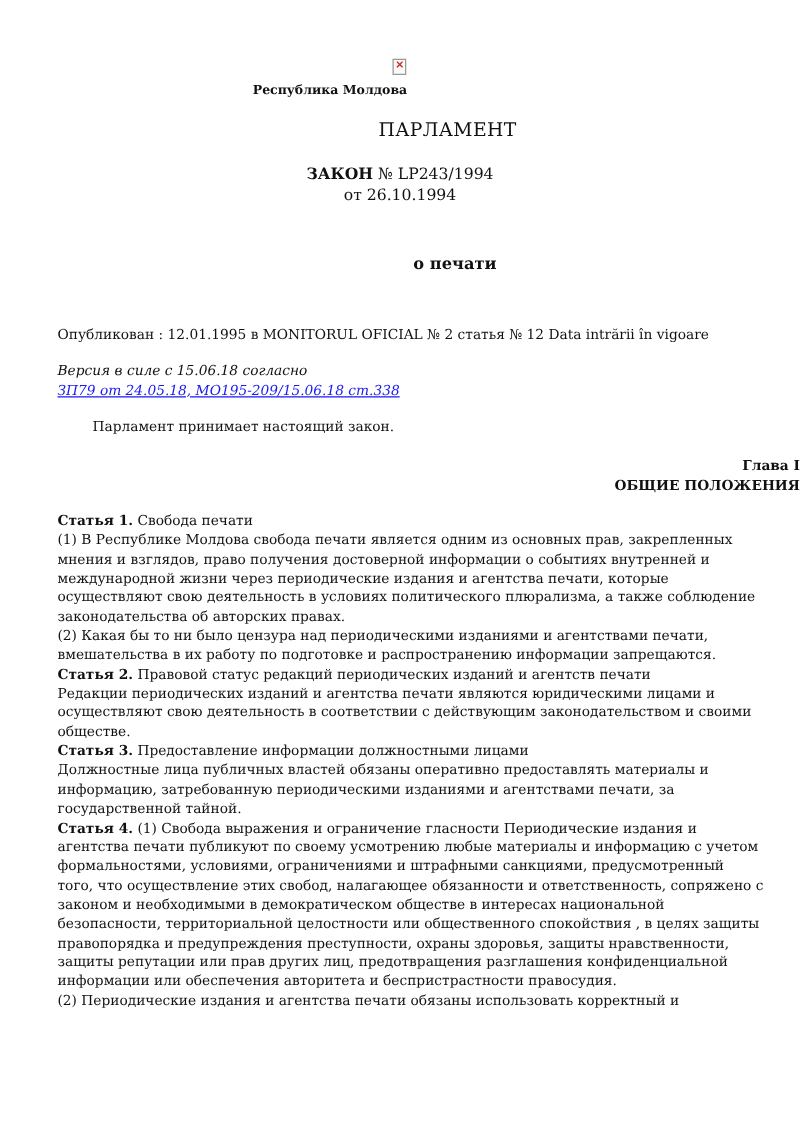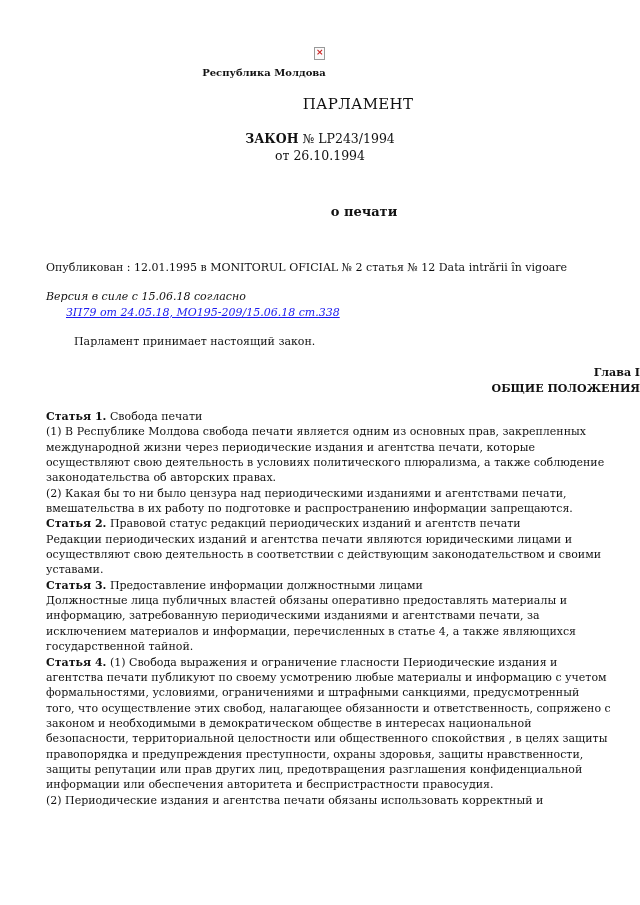--- a/index.html
+++ b/index.html
@@ -10,21 +10,21 @@
   .img-ph span { position:absolute; left:1px; top:-1px; font-size:9px; color:#cc2222;
                  font-family:"DejaVu Sans",sans-serif; font-weight:bold; }
   .republic { position:absolute; left:0; width:528px; top:67px; font-size:10px; font-weight:bold; text-align:center; }
   .parliament { position:absolute; left:0; width:640px; top:95px; font-size:15px; text-align:center; letter-spacing:0.3px;margin-left:38px; }
   .law-no { position:absolute; left:0; width:640px; top:131px; font-size:12.5px; text-align:center; }
   .law-no b { font-weight:bold; }
   .law-date { position:absolute; left:0; width:640px; top:148px; font-size:12.5px; text-align:center; }
   .law-title { position:absolute; left:0; width:640px; top:204px; font-size:13px; font-weight:bold; text-align:center;padding-left:44px; }
   .published { position:absolute; left:46px; top:261px; font-size:11px; }
   .version { position:absolute; left:46px; top:289px; font-size:11px; font-style:italic; line-height:15.5px; }
-  .version a { color:#1a1aee; text-decoration:underline;margin-left:20px; }
+  .version a { color:#1a1aee; text-decoration:underline; }
   .adopts { position:absolute; left:46px; top:335px; font-size:11px;margin-left:28px; }
   .chapter { position:absolute; left:0; width:640px; top:365px; font-size:11px; font-weight:bold; text-align:right; line-height:15.5px; }
   .body-text { position:absolute; left:46px; top:409px; width:560px; font-size:11px; line-height:15.35px; }
   .body-text div { white-space:nowrap; }
   .body-text b { font-weight:bold; }
 </style>
 </head>
 <body>
 
 <div>
@@ -52,35 +52,35 @@
 
   <div class="chapter">
     <div>Глава I</div>
     <div>ОБЩИЕ ПОЛОЖЕНИЯ</div>
   </div>
 
   <div class="body-text">
 
     <div><b>Статья 1.</b><span> Свобода печати</span></div>
     <div>(1) В Республике Молдова свобода печати является одним из основных прав, закрепленных</div>
+    <div>мнения и взглядов, право получения достоверной информации о событиях внутренней и</div>
     <div>международной жизни через периодические издания и агентства печати, которые</div>
     <div>осуществляют свою деятельность в условиях политического плюрализма, а также соблюдение</div>
     <div>законодательства об авторских правах.</div>
     <div>(2) Какая бы то ни было цензура над периодическими изданиями и агентствами печати,</div>
     <div>вмешательства в их работу по подготовке и распространению информации запрещаются.</div>
 
     <div><b>Статья 2.</b><span> Правовой статус редакций периодических изданий и агентств печати</span></div>
     <div>Редакции периодических изданий и агентства печати являются юридическими лицами и</div>
     <div>осуществляют свою деятельность в соответствии с действующим законодательством и своими</div>
-    <div>уставами.</div>
+    <div>обществе.</div>
 
     <div><b>Статья 3.</b><span> Предоставление информации должностными лицами</span></div>
     <div>Должностные лица публичных властей обязаны оперативно предоставлять материалы и</div>
     <div>информацию, затребованную периодическими изданиями и агентствами печати, за</div>
-    <div>исключением материалов и информации, перечисленных в статье 4, а также являющихся</div>
     <div>государственной тайной.</div>
 
     <div><b>Статья 4.</b><span> (1) Свобода выражения и ограничение гласности Периодические издания и</span></div>
     <div>агентства печати публикуют по своему усмотрению любые материалы и информацию с учетом</div>
     <div>формальностями, условиями, ограничениями и штрафными санкциями, предусмотренный</div>
     <div>того, что осуществление этих свобод, налагающее обязанности и ответственность, сопряжено с</div>
     <div>законом и необходимыми в демократическом обществе в интересах национальной</div>
     <div>безопасности, территориальной целостности или общественного спокойствия , в целях защиты</div>
     <div>правопорядка и предупреждения преступности, охраны здоровья, защиты нравственности,</div>
     <div>защиты репутации или прав других лиц, предотвращения разглашения конфиденциальной</div>

